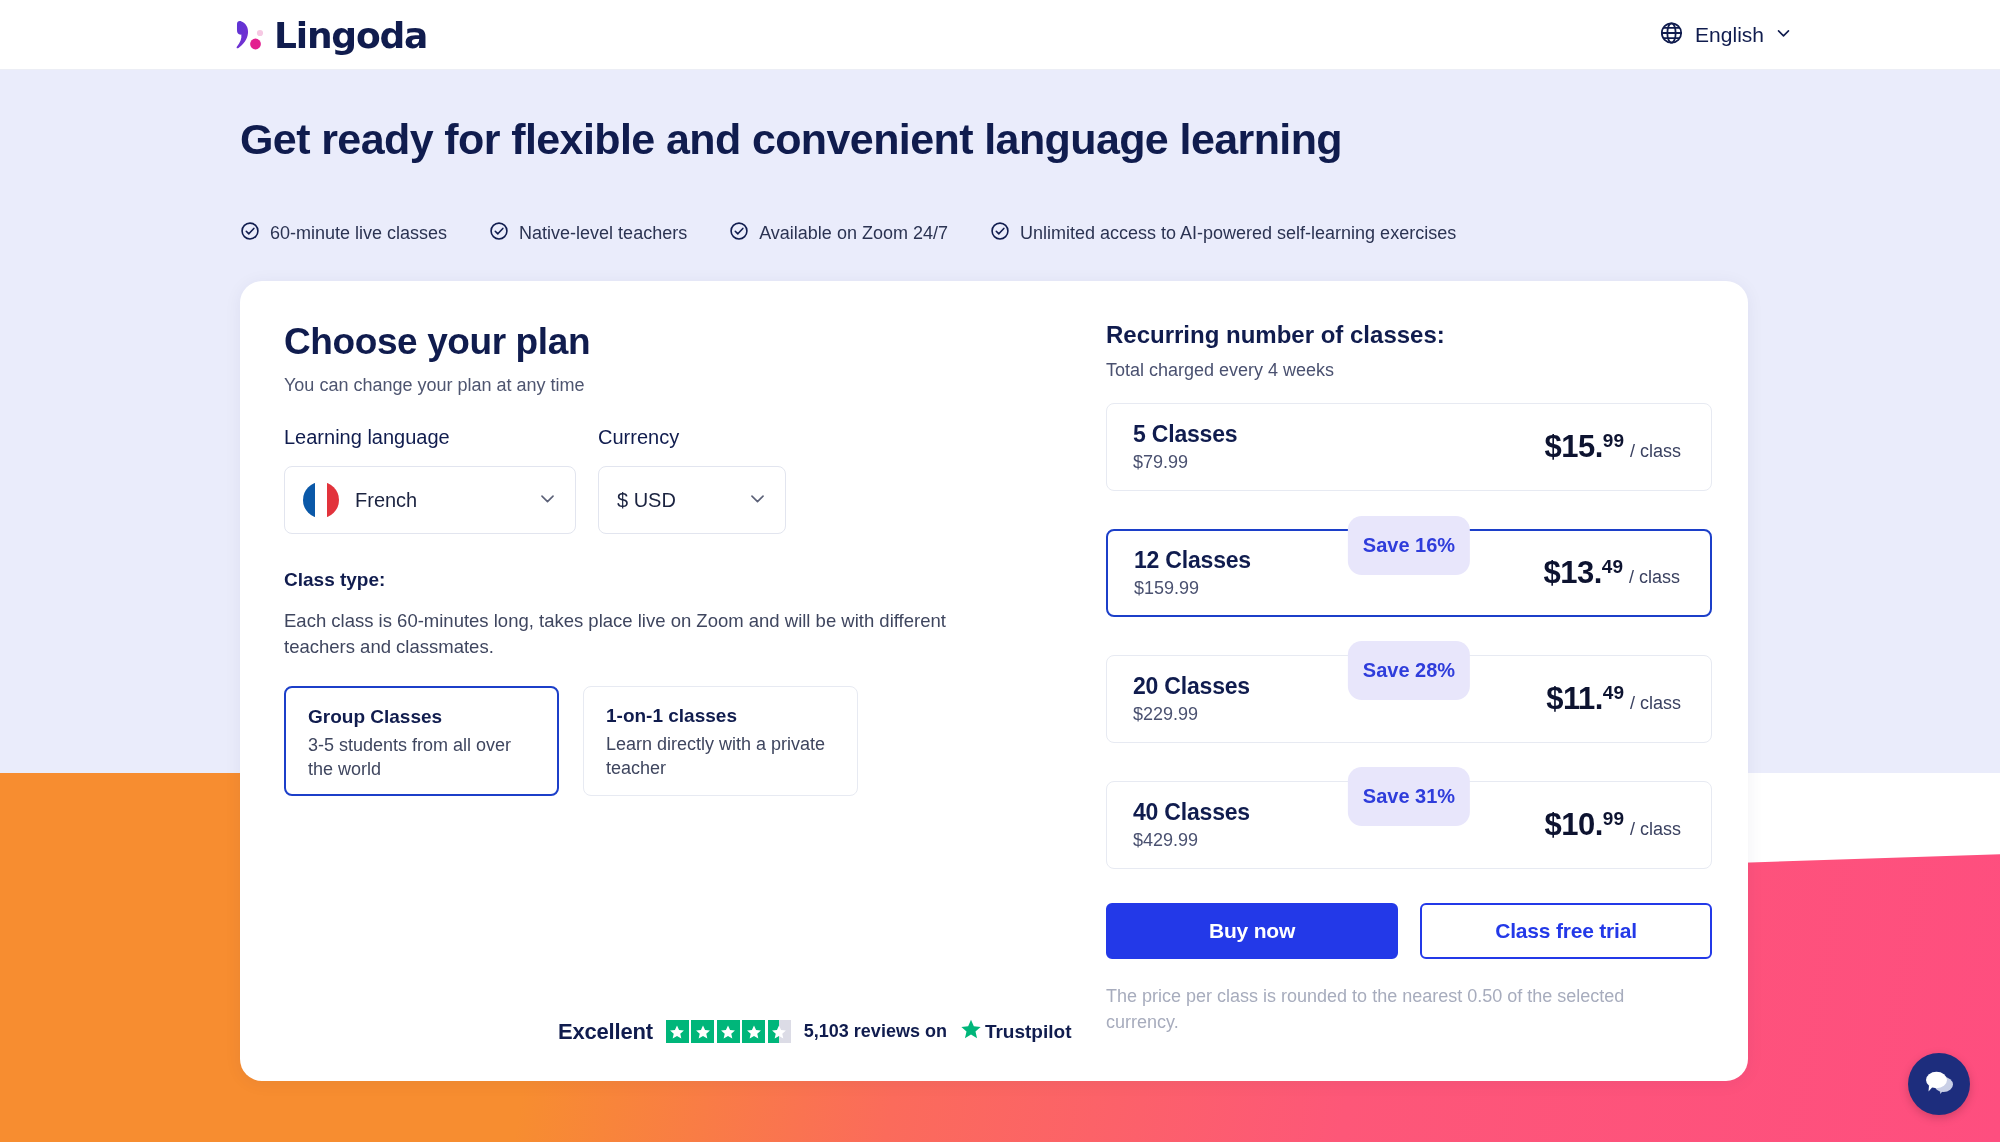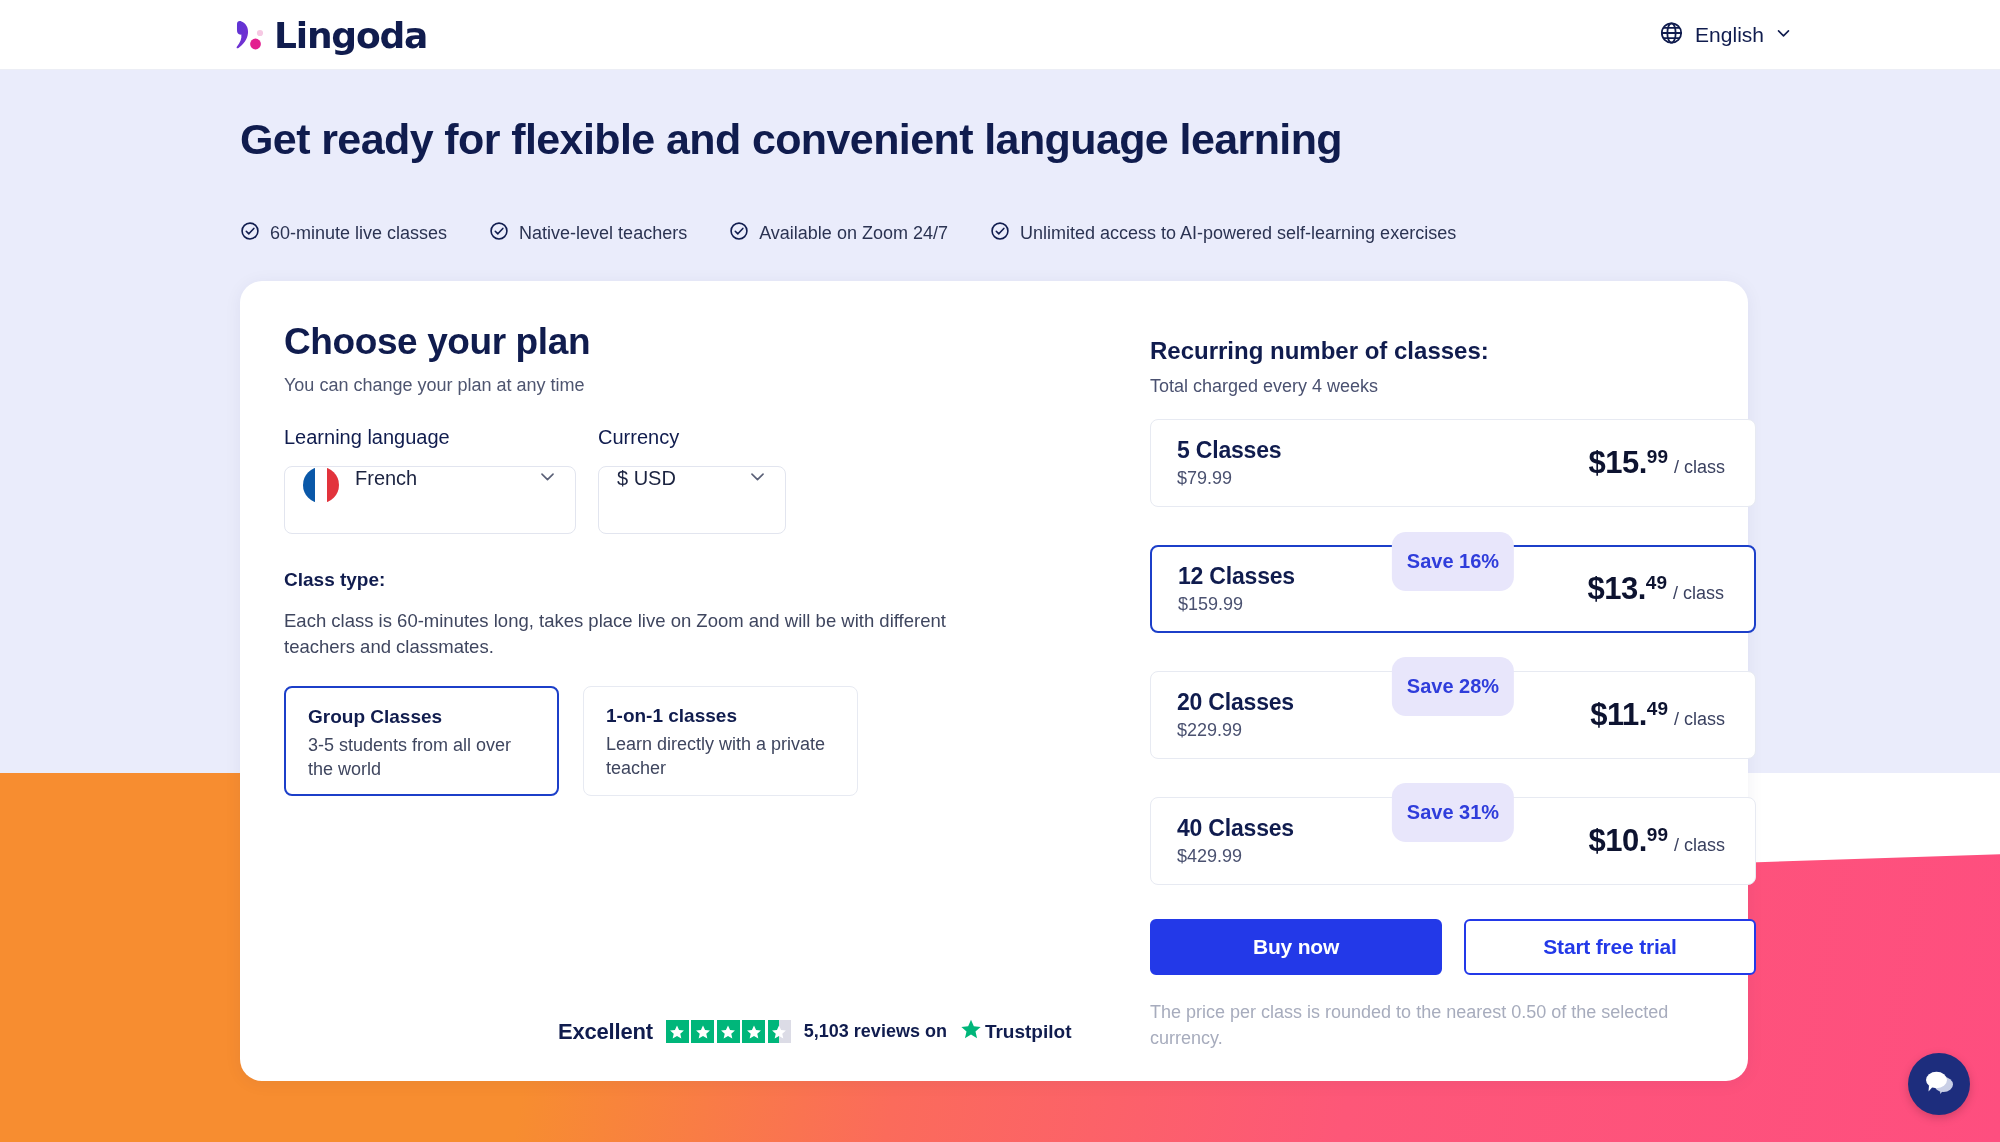--- a/index.html
+++ b/index.html
@@ -182,21 +182,21 @@
   .field-block.lang { width: 292px; margin-right: 22px; }
   .field-block.cur  { width: 188px; }
 
   .selectbox {
     margin-top: 17px;
     height: 68px;
     background: #ffffff;
     border: 1.5px solid #e2e5ef;
     border-radius: 8px;
     display: flex;
-    align-items: flex-start;
+    align-items: center;
     padding: 0 18px;
     cursor: pointer;
   }
   .flag-fr {
     width: 36px; height: 36px;
     border-radius: 50%;
     overflow: hidden;
     flex: 0 0 36px;
     display: flex;
     box-shadow: 0 0 0 0.5px rgba(0,0,0,0.06) inset;
@@ -296,23 +296,22 @@
     text-align: center;
   }
   .tp-brand {
     display: flex; align-items: center; gap: 3px;
     font-size: 19px; font-weight: 600; color: #101c4e;
   }
 
   
   .right-col {
     position: absolute;
-    left: 866px; top: 56px;
+    left: 866px; top: 40px;
     width: 606px;
-    margin-left: 44px;
   }
   .h-recurring {
     font-size: 24px;
     font-weight: bold;
     color: #101c4e;
   }
   .sub-recurring {
     margin-top: 11px;
     font-size: 18px;
     color: #4a5170;
@@ -675,21 +674,21 @@
             <span class="pp-main">$10.</span>
             <span class="pp-cents">99</span>
             <span class="pp-per">/ class</span>
           </div>
         </div>
 
       </div>
 
       <div class="cta-row">
         <div class="btn btn-primary">Buy now</div>
-        <div class="btn btn-secondary">Start free trial</div>
+        <div class="btn btn-secondary">Class free trial</div>
       </div>
 
       <div class="fineprint">The price per class is rounded to the nearest 0.50 of the selected currency.</div>
     </div>
 
   </div>
 
   <div id="chat-btn">
     <span>
       <svg width="34" height="30" viewBox="0 0 34 30">

